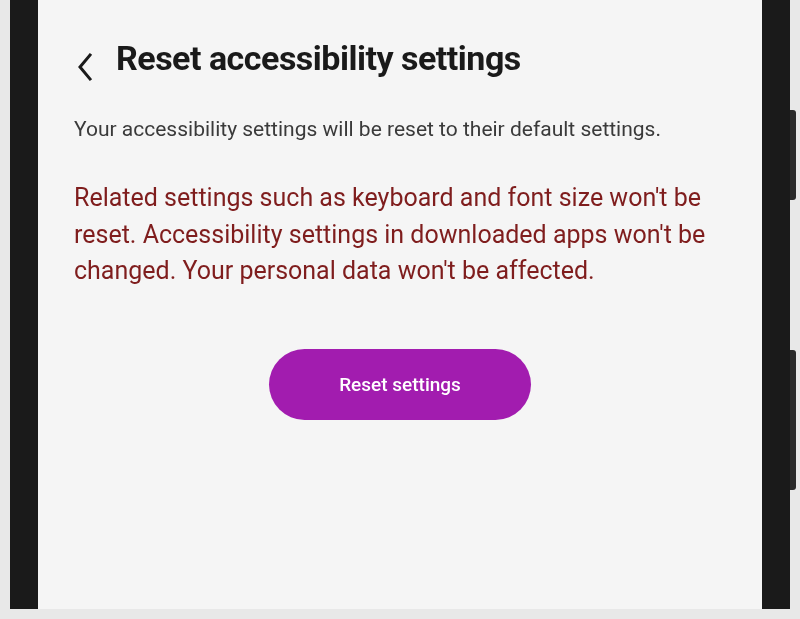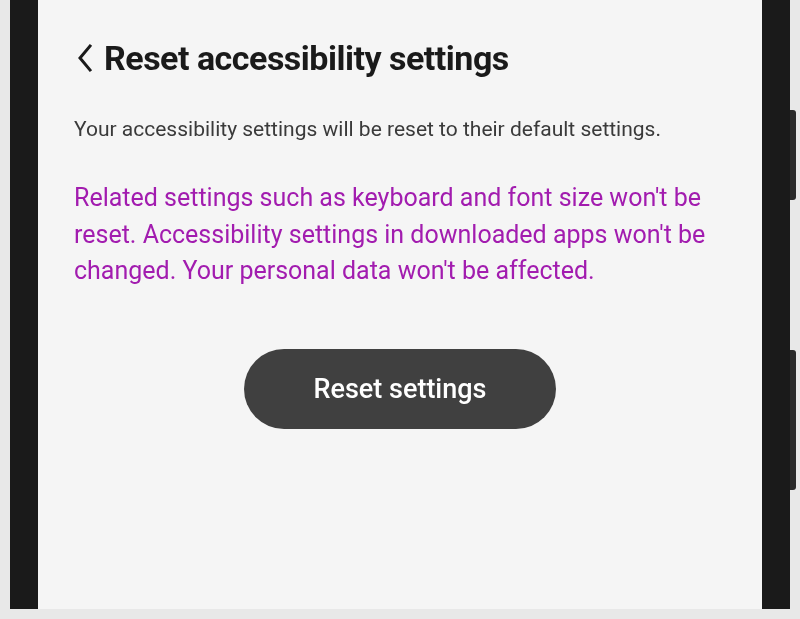--- a/index.html
+++ b/index.html
@@ -64,22 +64,22 @@
       right: 28px;
       top: 0;
       bottom: 0;
       background: #f5f5f5;
       padding: 30px 36px 40px 36px;
       display: flex;
       flex-direction: column;
     }
     .header {
       display: flex;
-      align-items: center;
-      gap: 8px;
+      align-items: flex-end;
+      gap: 20px;
       margin-bottom: 36px;
       margin-top: 18px;
     }
     .back-icon {
       width: 22px;
       height: 22px;
       display: flex;
       align-items: center;
       justify-content: center;
       cursor: pointer;
@@ -100,36 +100,36 @@
       color: #1a1a1a;
       letter-spacing: -0.5px;
     }
     .description {
       color: #3a3a3a;
       font-size: 21px;
       line-height: 1.45;
       margin-bottom: 36px;
     }
     .details {
-      color: #a21caf;
+      color: #7f1d1d;
       font-size: 25px;
       line-height: 1.45;
       margin-bottom: 60px;
     }
     .button-wrap {
       display: flex;
       justify-content: center;
     }
     .reset-button {
-      background: #404040;
+      background: #a21caf;
       color: #ffffff;
       border: none;
       border-radius: 50px;
       padding: 24px 70px;
-      font-size: 27px;
+      font-size: 19px;
       font-weight: 500;
       cursor: pointer;
       font-family: inherit;
     }
   </style>
 </head>
 <body>
 
 <div class="phone-frame">
   <div class="phone-bezel-left"></div>

